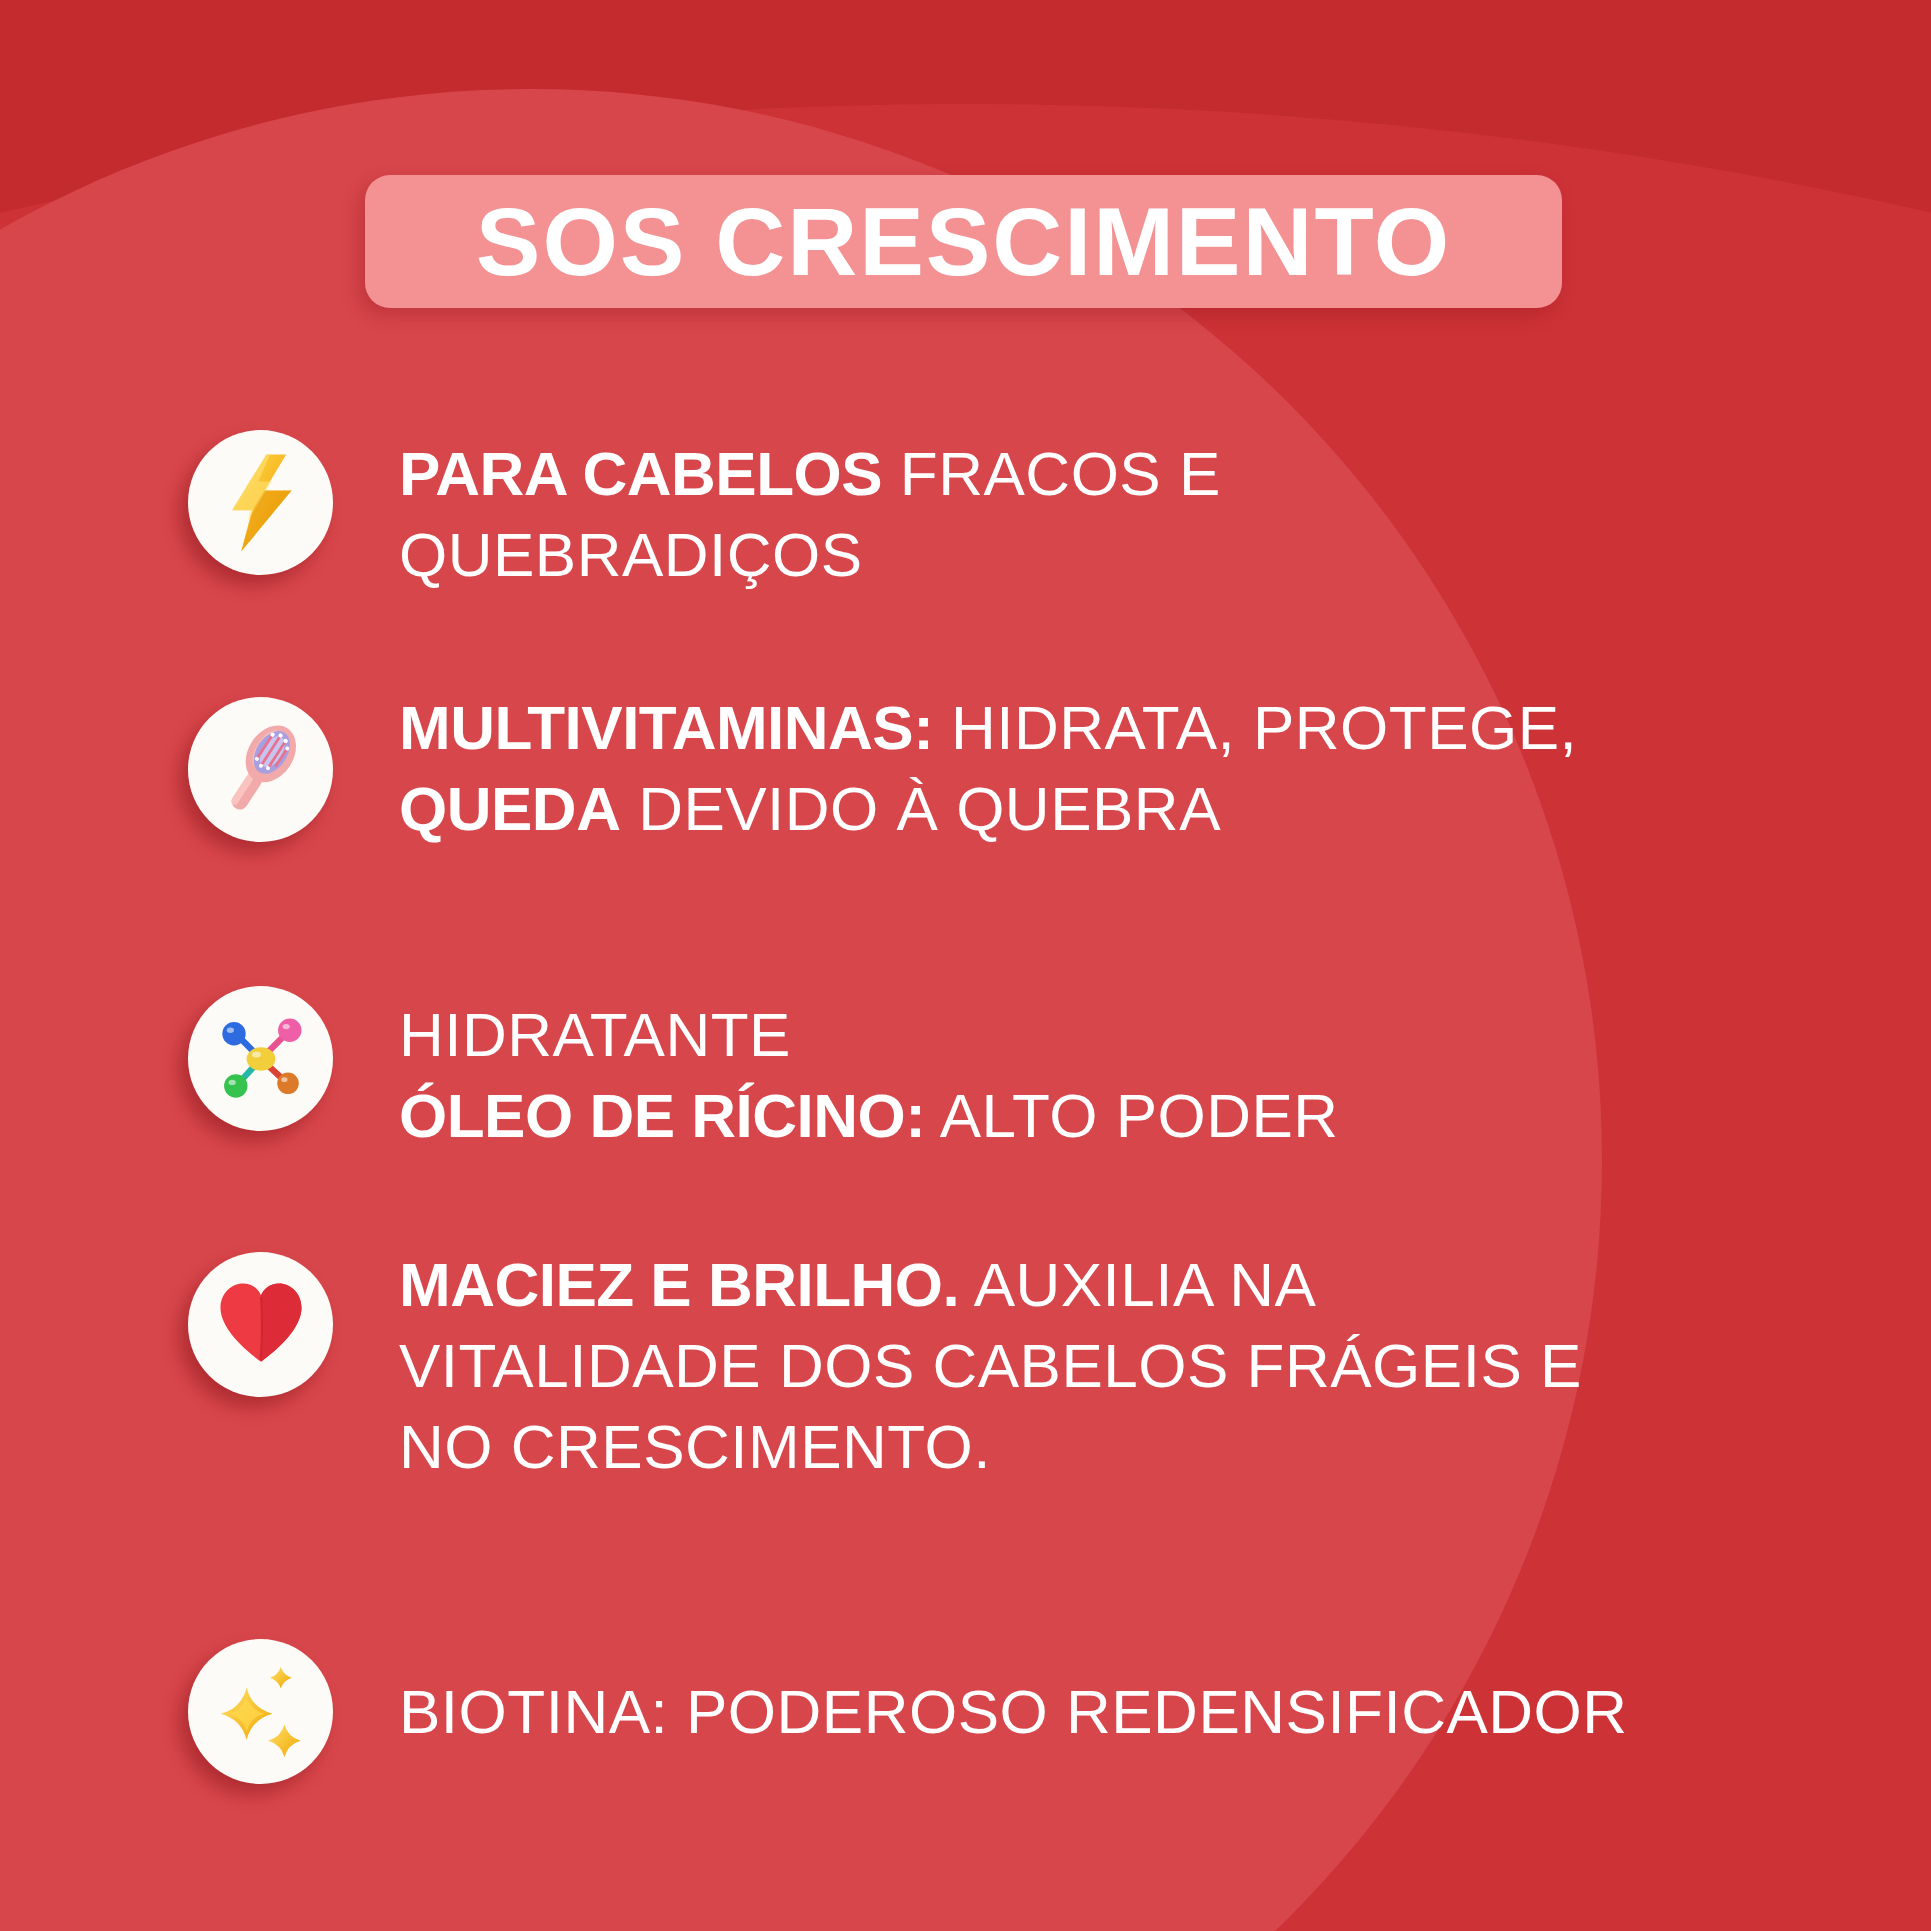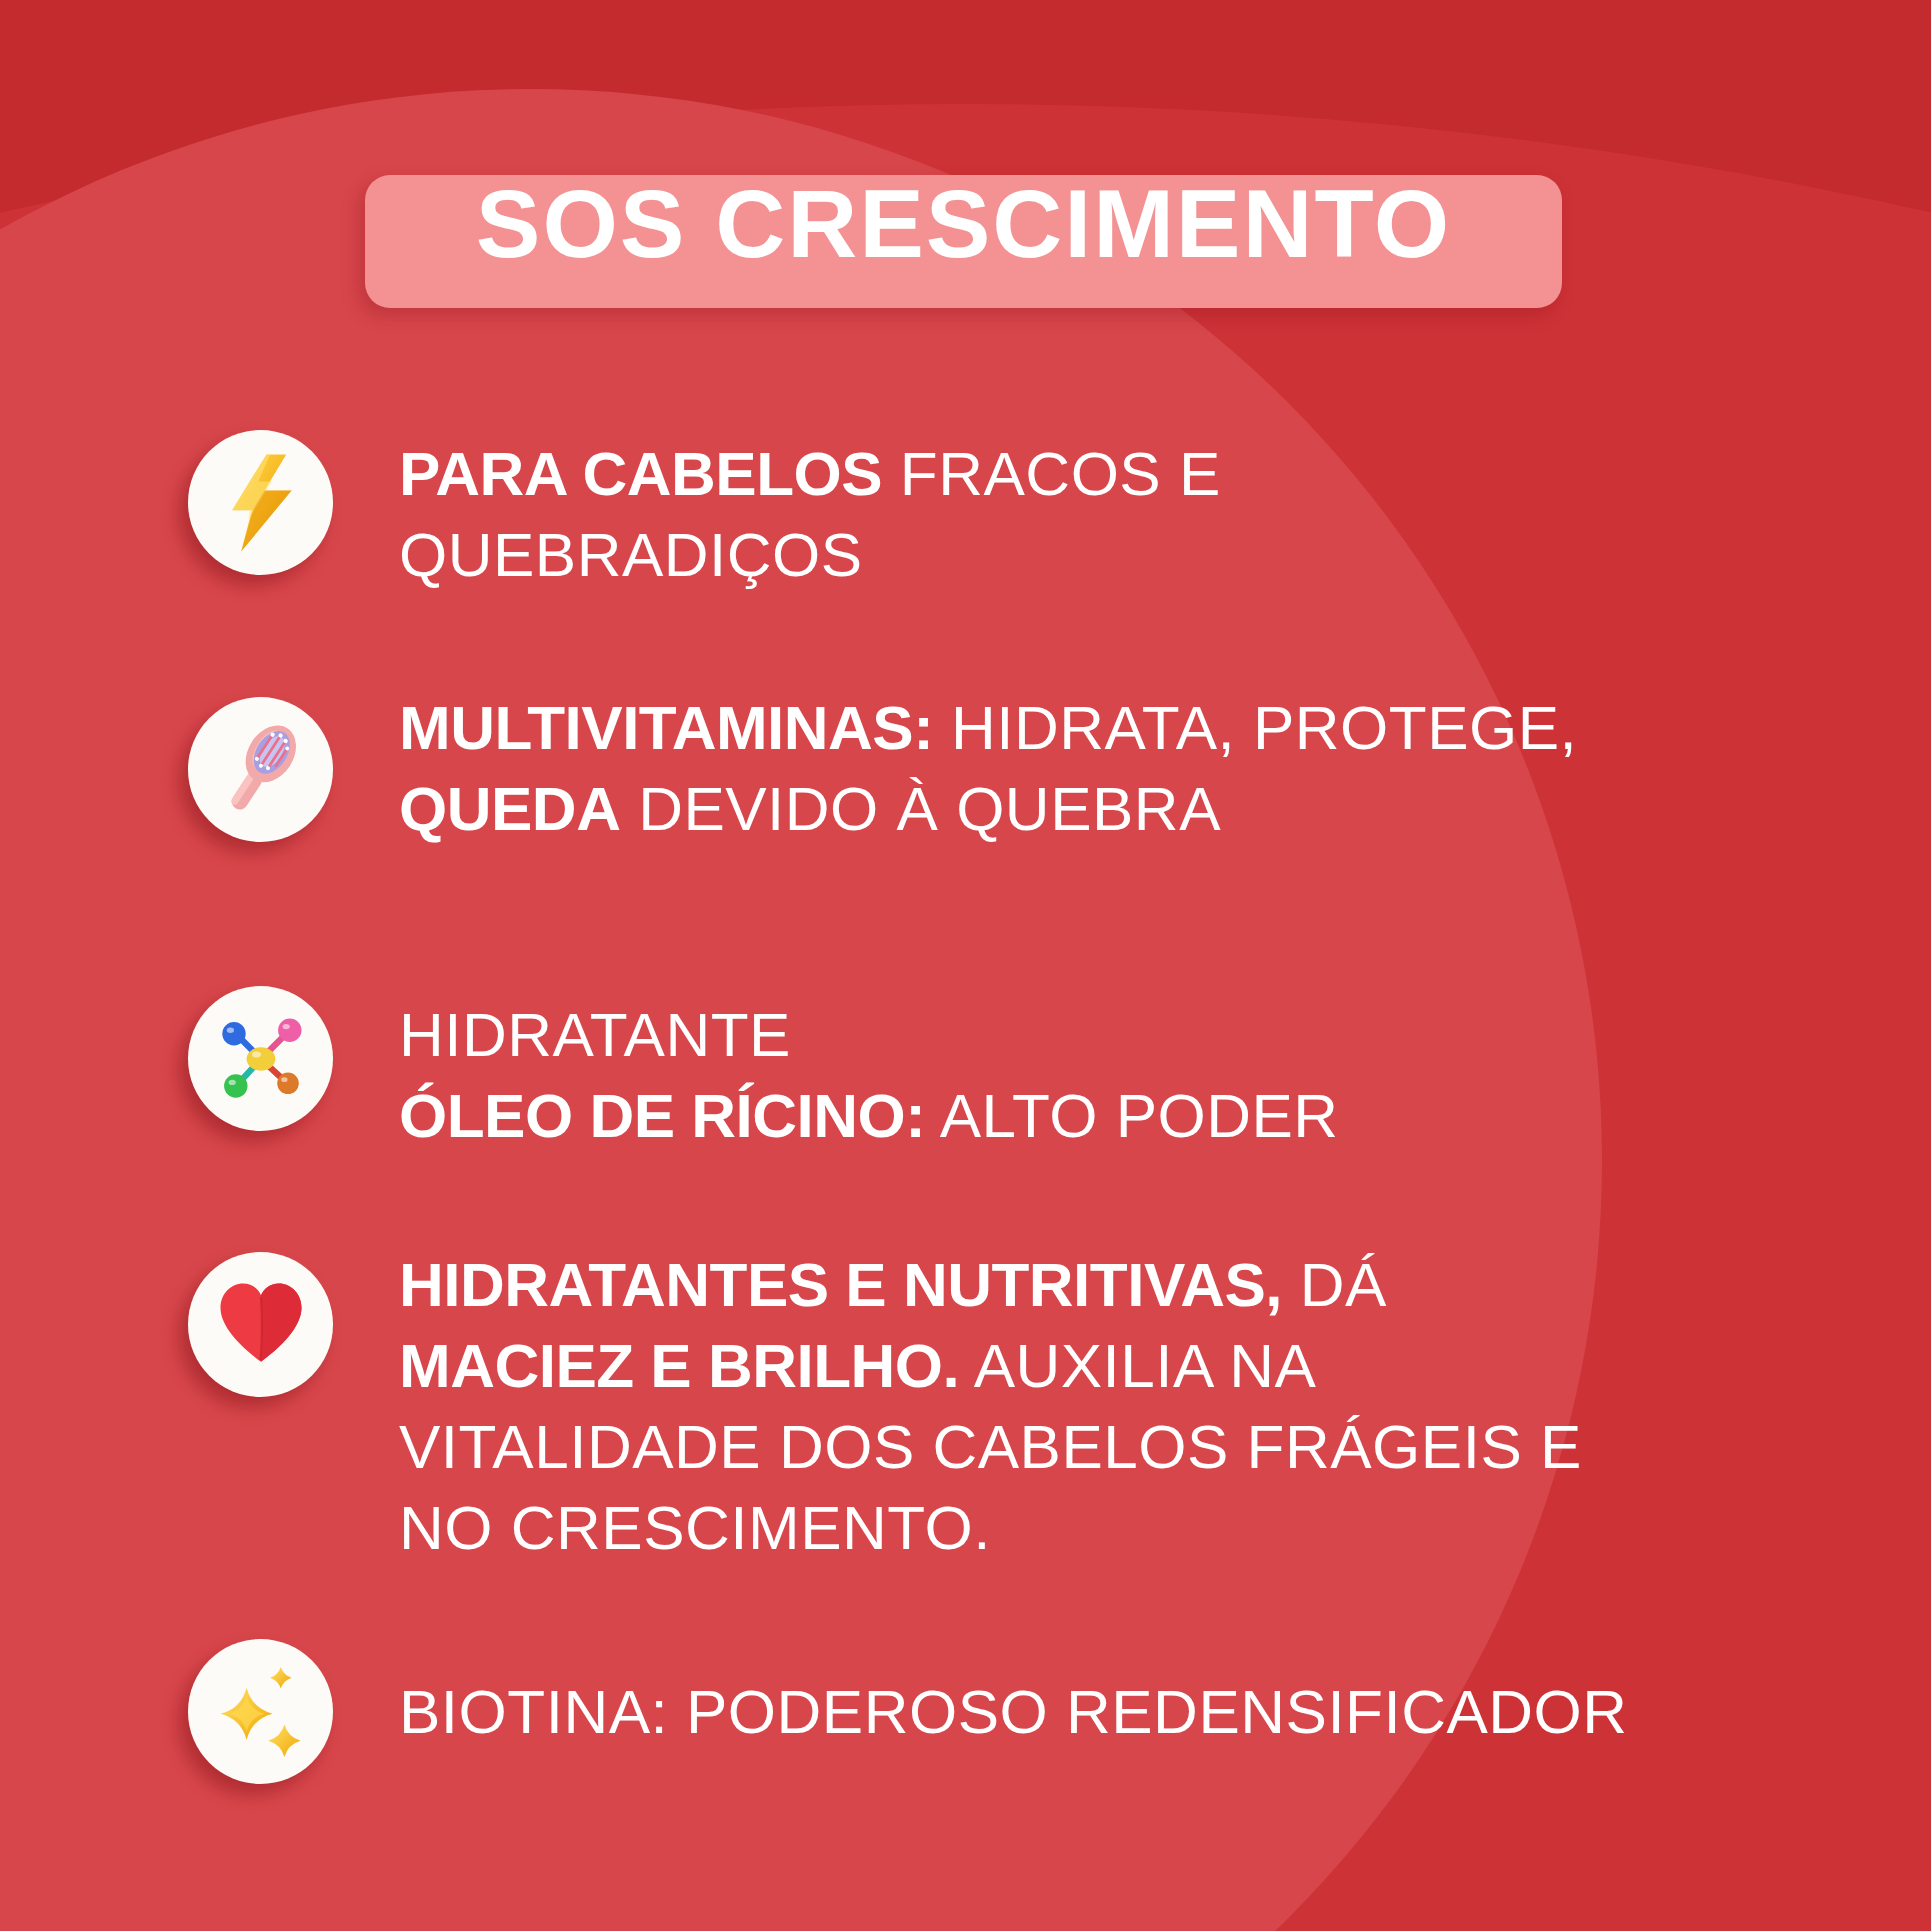--- a/index.html
+++ b/index.html
@@ -18,21 +18,21 @@
   .bg-light{
     position:absolute;left:-541px;top:89px;width:2143px;height:2143px;
     border-radius:50%;background:var(--bg_light,#d7464b);
   }
 
   
   .badge{
     position:absolute;left:365px;top:175px;width:1197px;height:133px;
     background:var(--badge_bg,#f39193);
     border-radius:25px;
-    display:flex;align-items:flex-start;justify-content:center;
+    display:flex;align-items:center;justify-content:center;
     box-shadow:-5.8px 7.7px 17.4px rgba(140,20,25,.30);
   }
   .badge-label{
     color:var(--text,#ffffff);
     font-size:97px;font-weight:900;letter-spacing:1.9px;line-height:1;
     white-space:nowrap;
   }
 
   
   .item{position:absolute;left:188px;}
@@ -146,21 +146,20 @@
       </div>
       <div class="item" style="top: 1244px;">
         <div class="icon-circle" style="top: 7.7px;">
           <svg viewBox="0 0 120 120" xmlns="http://www.w3.org/2000/svg">
     <path d="M60 102 C 30 80 15 59 15 42 C 15 26 27 15 40 15 C 50 15 57 21 60 28 C 63 21 70 15 80 15 C 93 15 105 26 105 42 C 105 59 90 80 60 102 Z" fill="#ee3b43"></path>
     <path d="M60 28 C 63 21 70 15 80 15 C 93 15 105 26 105 42 C 105 59 90 80 60 102 C 61.5 74 61.5 50 60 28 Z" fill="#dd2c38"></path>
     <path d="M60 30 C 61.5 52 61.5 76 59.5 100" stroke="#c9252f" stroke-width="2.4" fill="none" opacity="0.8"></path>
   </svg>
         </div>
         <div class="item-text">
-          <div class="line"><span class="seg-b">HIDRATANTES E NUTRITIVAS,</span><span class="seg-r"> DÁ</span></div>
           <div class="line"><span class="seg-b">MACIEZ E BRILHO.</span><span class="seg-r"> AUXILIA NA</span></div>
           <div class="line"><span class="seg-r">VITALIDADE DOS CABELOS FRÁGEIS E</span></div>
           <div class="line"><span class="seg-r">NO CRESCIMENTO.</span></div>
         </div>
       </div>
       <div class="item" style="top: 1671px;">
         <div class="icon-circle" style="top: -32px;">
           <svg viewBox="0 0 120 120" xmlns="http://www.w3.org/2000/svg">
     <defs>
       <linearGradient id="g-spark" x1="0" y1="0" x2="1" y2="1">

